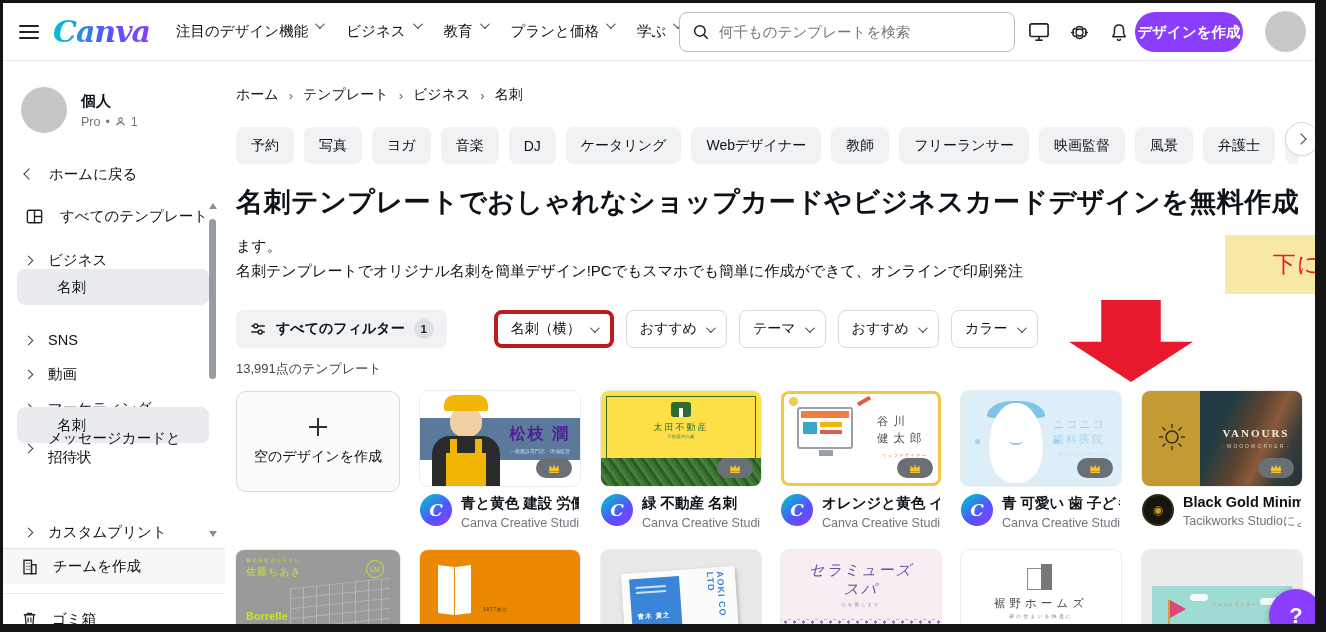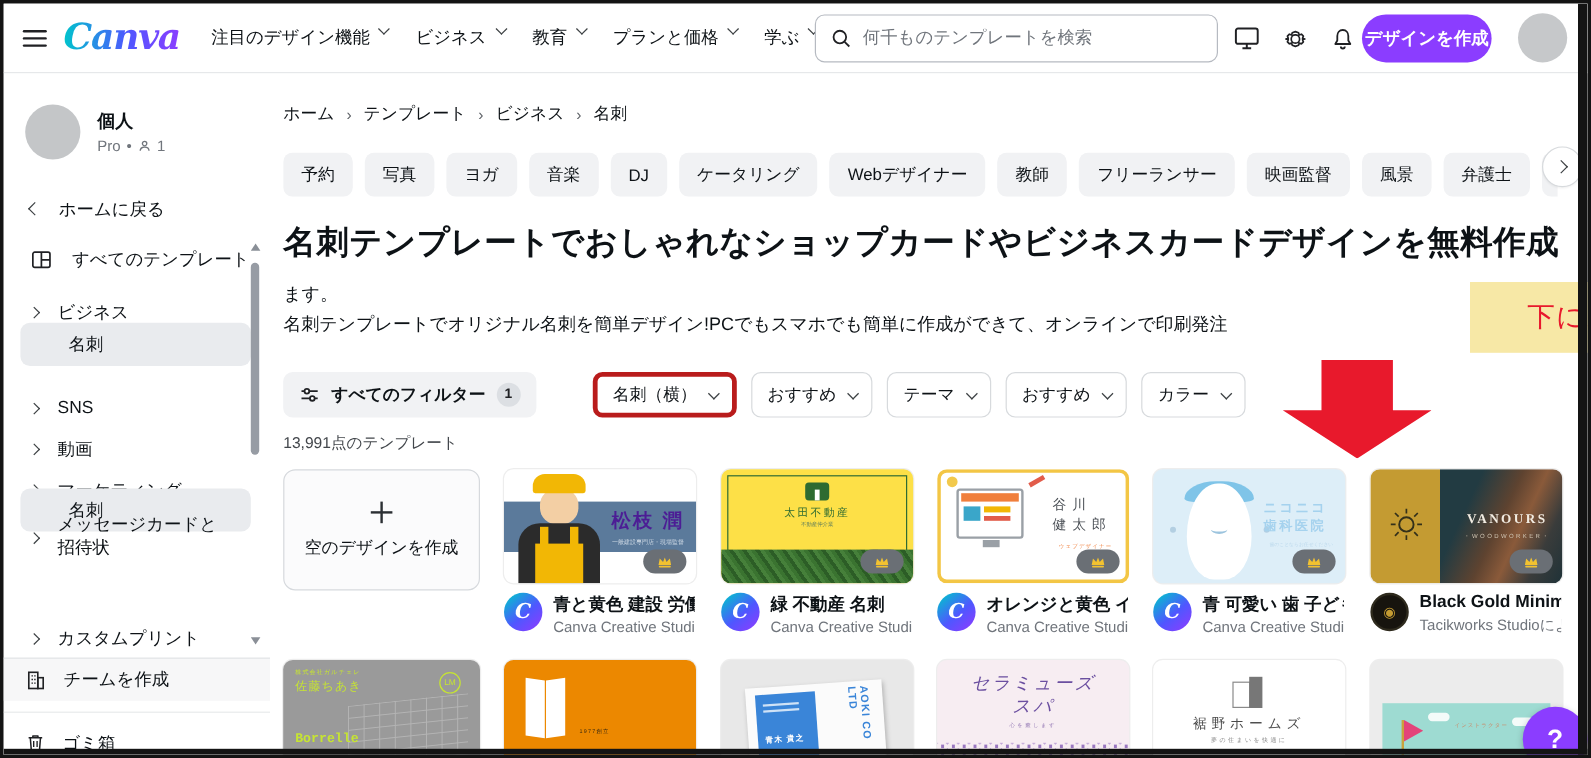--- a/index.html
+++ b/index.html
@@ -110,35 +110,35 @@
   .a3-bulb { position:absolute; left:8px; top:6px; width:9px; height:9px; border-radius:50%; background:#f2c94c; }
   .a3-pen { position:absolute; left:76px; top:8px; width:14px; height:4px; background:#e25c4a; transform:rotate(-30deg); }
   .a3-name { position:absolute; right:12px; top:22px; width:52px; color:#4a4f55; font-size:11.5px; letter-spacing:5px; line-height:17px; text-align:left; }
   .a3-sub { position:absolute; right:14px; top:62px; color:#f07f3c; font-size:4.5px; letter-spacing:1px; }
   .a4 { background:#ddeef8; }
   .a4-tooth { position:absolute; left:28px; top:12px; width:54px; height:80px; background:#fff; border-radius:48% 48% 42% 42% / 55% 55% 45% 45%; }
   .a4-cap { position:absolute; left:26px; top:10px; width:58px; height:18px; background:#7fc4e8; border-radius:50% 50% 40% 40%/ 90% 90% 20% 20%; }
   .a4-eye1,.a4-eye2 { position:absolute; top:48px; width:5px; height:5px; border-radius:50%; background:#b3cfe2; }
   .a4-eye1 { left:14px; } .a4-eye2 { left:92px; }
   .a4-smile { position:absolute; left:48px; top:46px; width:14px; height:8px; border-bottom:2px solid #9cc4de; border-radius:50%; }
-  .a4-name { position:absolute; right:10px; top:26px; width:58px; color:#a5d2ee; font-size:11px; font-weight:bold; letter-spacing:2px; line-height:15px; }
+  .a4-name { position:absolute; right:10px; top:26px; width:58px; color:#a5d2ee; font-size:11px; font-weight:normal; letter-spacing:2px; line-height:15px; }
   .a4-sub { position:absolute; right:10px; top:60px; color:#bcd9ec; font-size:4px; }
   .a5-left { position:absolute; left:0; top:0; bottom:0; width:58px; background:#c49b32; }
   .a5-right { position:absolute; left:58px; right:0; top:0; bottom:0; background:linear-gradient(115deg,#223b42 25%,#5e4330 48%,#8a5a3a 62%,#3a3c3b 80%,#1f3238 100%); }
   .a5-name { position:absolute; left:68px; top:36px; width:92px; text-align:center; color:#f2ece2; font-weight:bold; font-size:11px; letter-spacing:2px; font-family:"Liberation Serif",serif; }
   .a5-sub { position:absolute; left:68px; top:52px; width:92px; text-align:center; color:#cfc4b2; font-size:5px; letter-spacing:2px; }
   .a5-sun { position:absolute; left:16px; top:32px; }
 
   
   .b1 { background:#9a9a9a; }
   .b1-wire { position:absolute; right:10px; bottom:0; width:100px; height:62px; opacity:.55; transform:skewY(-6deg); background:linear-gradient(#c9c9c9 1px,transparent 1px) 0 0/100% 10px, linear-gradient(90deg,#c9c9c9 1px,transparent 1px) 0 0/13px 100%; }
   .b1-t1 { position:absolute; left:10px; top:7px; color:#c6e432; font-size:5px; letter-spacing:1px; }
   .b1-name { position:absolute; left:10px; top:15px; color:#c6e432; font-size:10px; letter-spacing:1px; }
   .b1-lm { position:absolute; right:16px; top:10px; width:18px; height:18px; border:1px solid #c6e432; border-radius:50%; color:#c6e432; font-size:7px; display:flex; align-items:center; justify-content:center; }
-  .b1-brand { position:absolute; left:10px; top:60px; color:#c6e432; font-size:11px; font-weight:bold; font-family:Liberation Mono, monospace; }
+  .b1-brand { position:absolute; left:10px; top:60px; color:#c6e432; font-size:11px; font-weight:bold; font-family:Liberation Sans, sans-serif; }
   .b2 { background:#ec8800; }
   .b2-p1,.b2-p2 { position:absolute; top:16px; width:16px; height:48px; background:#fff; }
   .b2-p1 { left:18px; transform:skewY(8deg); }
   .b2-p2 { left:35px; transform:skewY(-8deg); }
   .b2-name { position:absolute; left:62px; top:38px; color:#1c1c1c; font-weight:bold; font-size:13px; letter-spacing:3px;margin-top:44px; }
   .b2-sub { position:absolute; left:63px; top:57px; color:#3a2a10; font-size:4.5px; letter-spacing:1px; }
   .b3 { background:#e8e8e8; }
   .b3-card { position:absolute; left:22px; top:20px; width:114px; height:70px; background:#fbfbfb; transform:rotate(-4deg); box-shadow:1px 2px 4px rgba(0,0,0,.25); }
   .b3-blue { position:absolute; left:8px; top:6px; width:50px; height:58px; background:#3a85d8; }
   .b3-blue::before { content:""; position:absolute; left:6px; top:8px; width:30px; height:2px; background:#cfe2f6; box-shadow:0 5px 0 #cfe2f6; }

